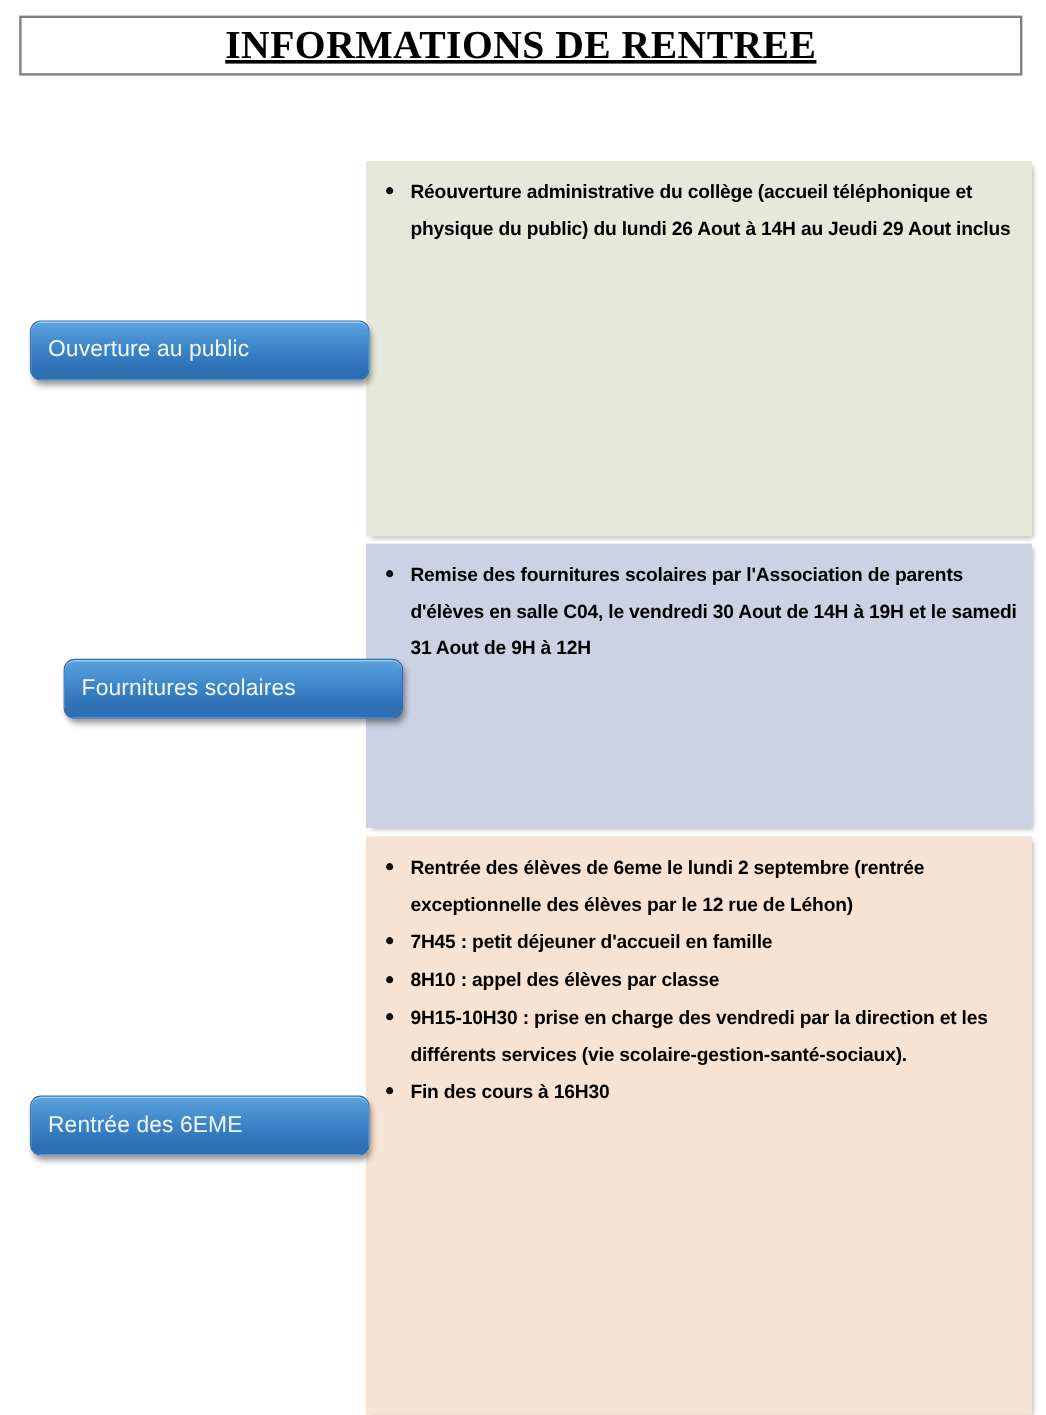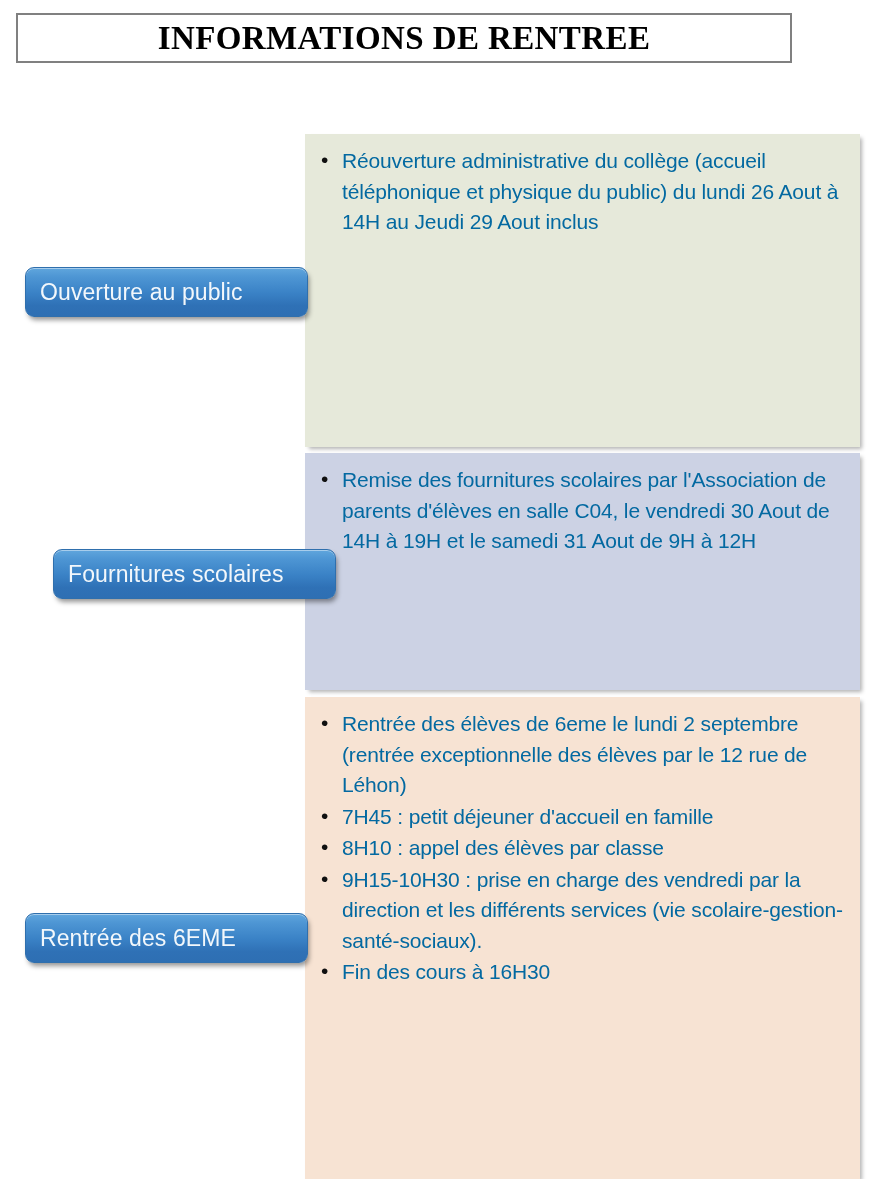--- a/index.html
+++ b/index.html
@@ -14,28 +14,29 @@
     position: relative;
     font-family: "Liberation Sans", sans-serif;
     overflow: hidden;
   }
 
   
   .title-box {
     position: absolute;
     left: 16px;
     top: 13px;
-    width: 776px;
+    width: 836px;
     height: 50px;
     box-sizing: border-box;
     border: 2px solid #808080;
     background: #ffffff;
     display: flex;
     align-items: center;
     justify-content: center;
+    text-decoration: underline;
   }
   .title-text {
     font-family: "Liberation Serif", serif;
     font-weight: bold;
     font-size: 33px;
     letter-spacing: 0.4px;
     color: #000000;
     white-space: nowrap;
   }
 
@@ -55,24 +56,24 @@
   .bullets {
     list-style: none;
     margin: 0;
     padding: 0;
   }
   .bullets li {
     position: relative;
     padding-left: 29px;
     margin: 0 0 1px 0;
     font-family: "Liberation Sans", sans-serif;
-    font-weight: normal;
-    font-size: 21px;
+    font-weight: bold;
+    font-size: 16px;
     line-height: 30.5px;
-    color: #0369a1;
+    color: #000000;
     letter-spacing: -0.15px;
   }
   .bullets li::before {
     content: "\2022";
     position: absolute;
     left: 8px;
     top: -1px;
     font-size: 21px;
     line-height: 30.5px;
     color: #101010;
@@ -97,21 +98,21 @@
     box-shadow: 2px 4px 5px -1px rgba(0,0,0,0.42),
                 inset 0 1px 0 rgba(255,255,255,0.45);
     display: flex;
     align-items: center;
     padding-left: 14px;
     z-index: 5;
   }
   .blue-button .btn-label {
     font-family: "Liberation Sans", sans-serif;
     font-weight: normal;
-    font-size: 23px;
+    font-size: 19px;
     color: #f2f7fb;
     letter-spacing: 0.1px;
     white-space: nowrap;
   }
   .btn-1 { top: 267px; }
   .btn-2 { top: 549px; margin-left: 28px; }
   .btn-3 { top: 913px; }
 </style>
 </head>
 <body>

